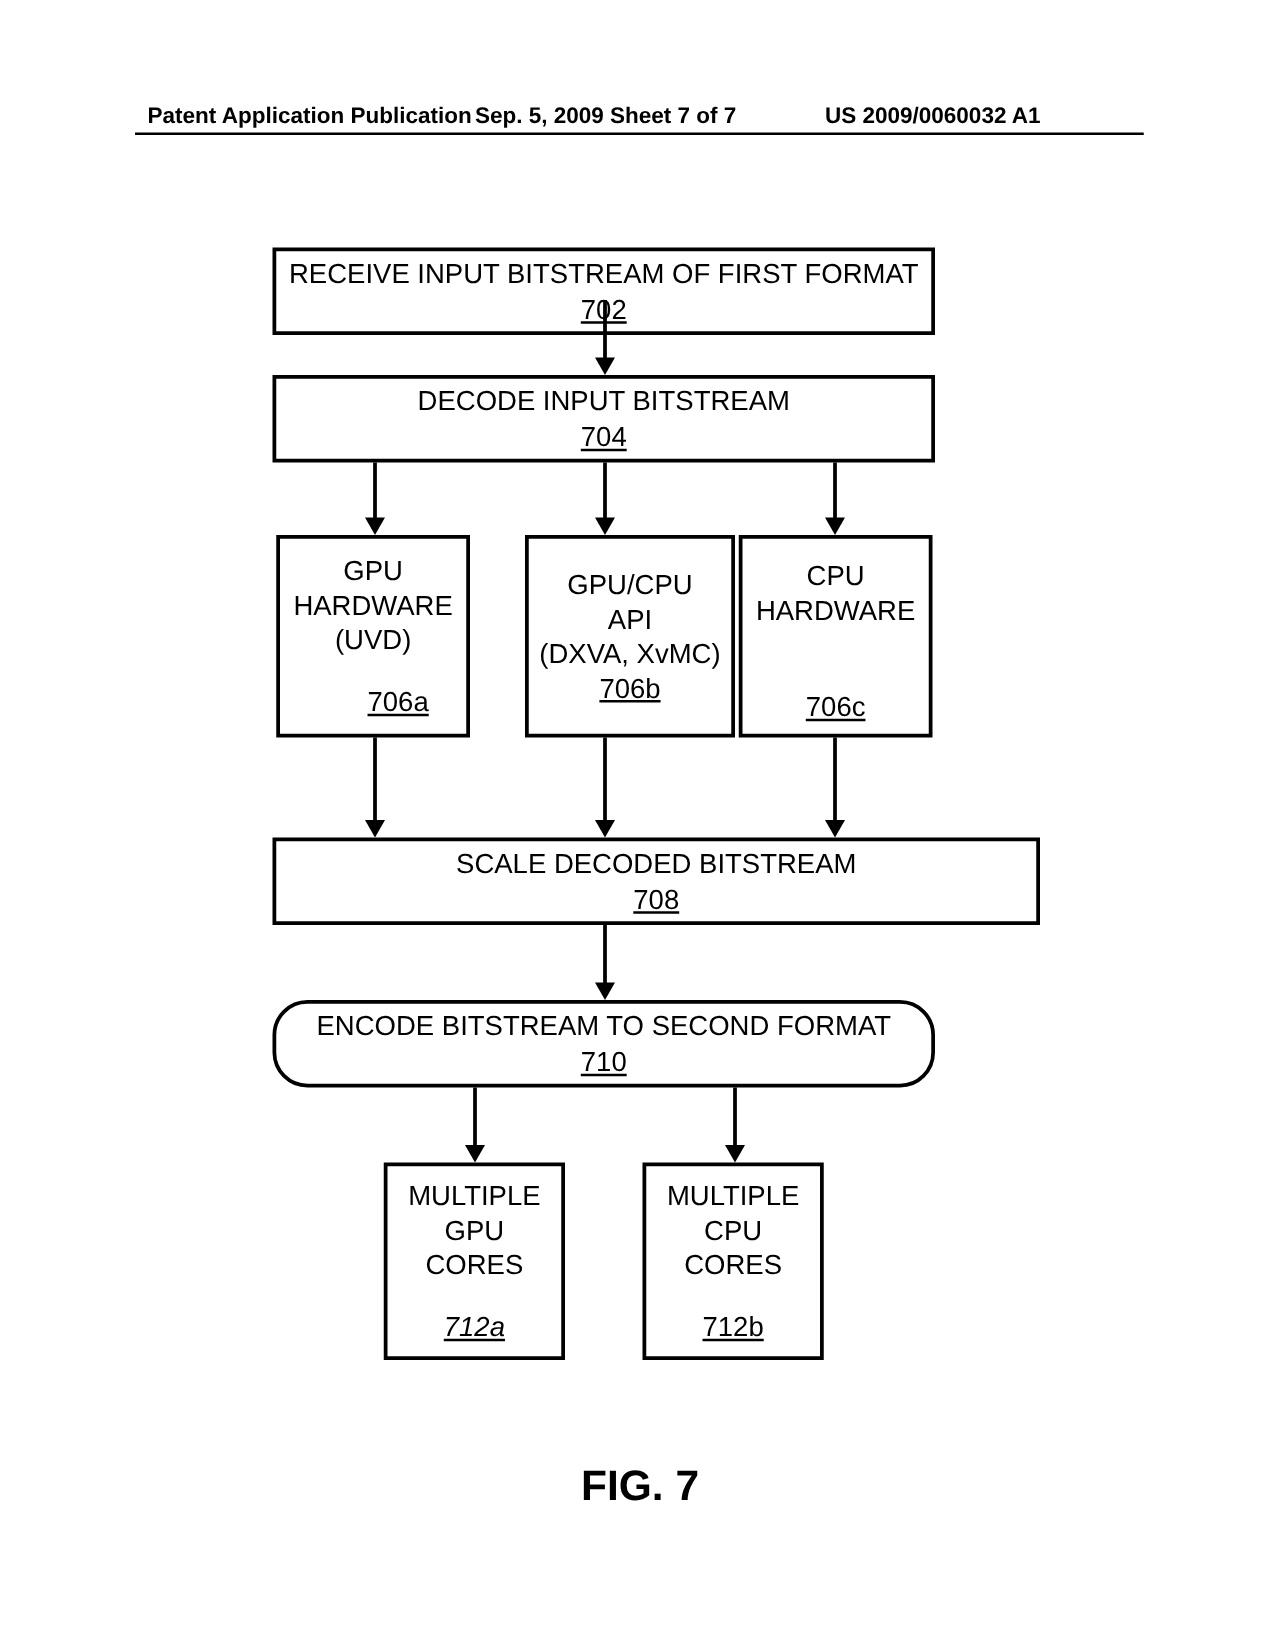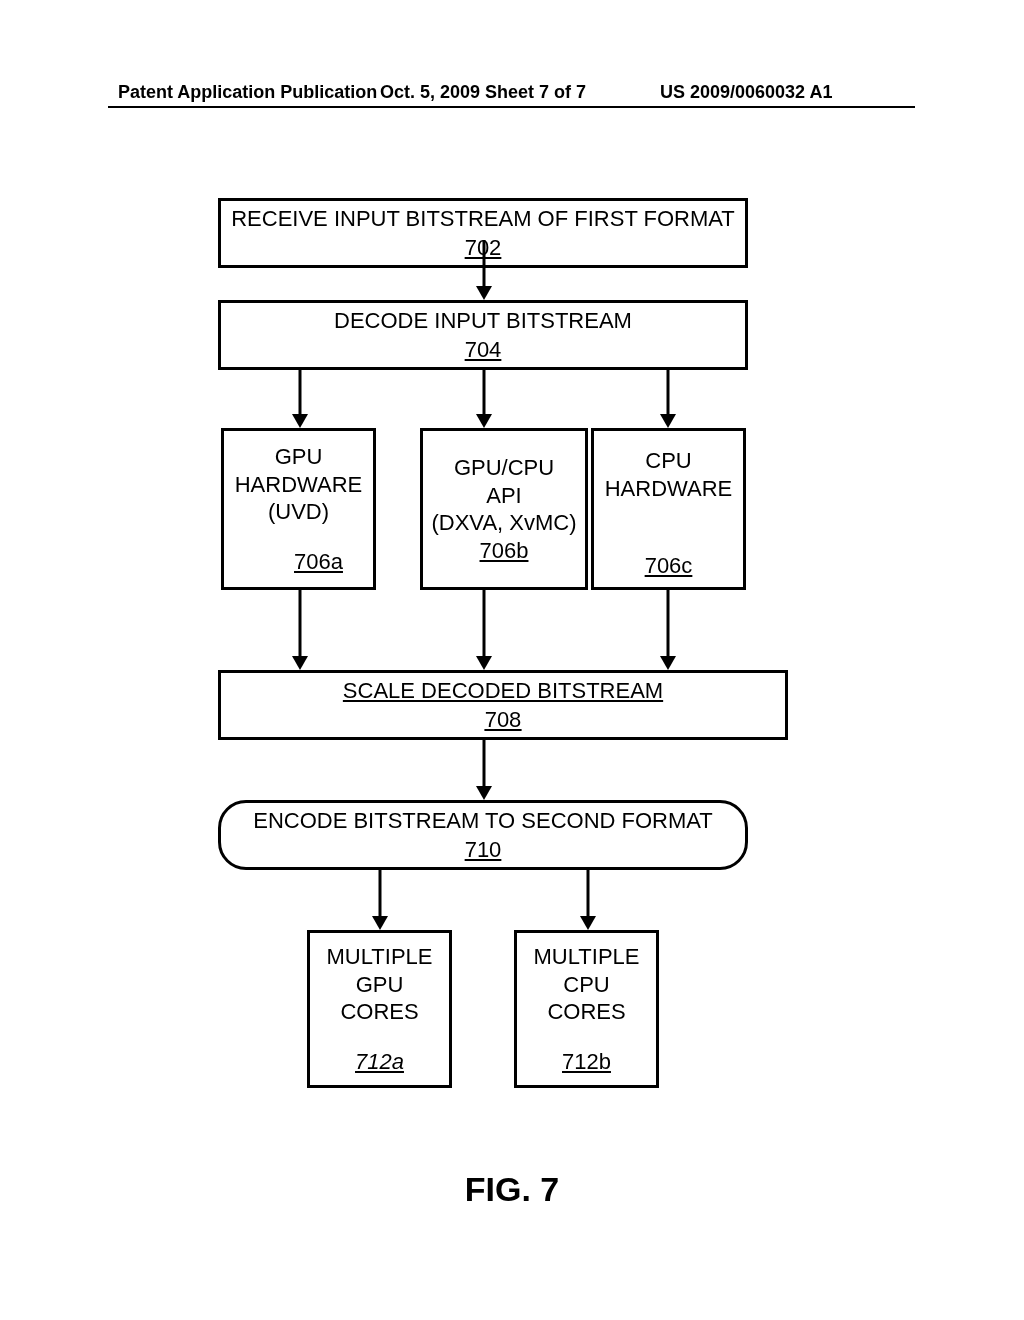--- a/index.html
+++ b/index.html
@@ -74,21 +74,21 @@
     left: 0;
     width: 1024px;
     text-align: center;
   }
 </style>
 </head>
 <body>
 
 <div class="header">
   <span class="left">Patent Application Publication</span>
-  <span class="center">Oct. 5, 2009  Sheet 7 of 7</span>
+  <span class="center">Sep. 5, 2009  Sheet 7 of 7</span>
   <span class="right">US 2009/0060032 A1</span>
 </div>
 <div class="header-line"></div>
 
 <div class="box wide-box" style="left:218px; top:170px; width:530px; height:70px;margin-top:28px;">
   <div class="line1">RECEIVE INPUT BITSTREAM OF FIRST FORMAT</div>
   <div class="ref-inline">702</div>
 </div>
 
 <svg class="arrow" style="left:481px; top:240px; width:6px; height:60px;">
@@ -140,21 +140,21 @@
 </svg>
 <svg class="arrow" style="left:481px; top:590px; width:6px; height:80px;">
   <line x1="3" y1="0" x2="3" y2="68" stroke="#000" stroke-width="3"></line>
   <polygon points="3,80 -5,66 11,66" fill="#000"></polygon>
 </svg>
 <svg class="arrow" style="left:665px; top:590px; width:6px; height:80px;">
   <line x1="3" y1="0" x2="3" y2="68" stroke="#000" stroke-width="3"></line>
   <polygon points="3,80 -5,66 11,66" fill="#000"></polygon>
 </svg>
 
-<div class="box wide-box" style="left:218px; top:670px; width:570px; height:70px;text-decoration:underline;">
+<div class="box wide-box" style="left:218px; top:670px; width:614px; height:70px;">
   <div class="line1">SCALE DECODED BITSTREAM</div>
   <div class="ref-inline">708</div>
 </div>
 
 <svg class="arrow" style="left:481px; top:740px; width:6px; height:60px;">
   <line x1="3" y1="0" x2="3" y2="48" stroke="#000" stroke-width="3"></line>
   <polygon points="3,60 -5,46 11,46" fill="#000"></polygon>
 </svg>
 
 <div class="box wide-box" style="left:218px; top:800px; width:530px; height:70px;border-radius:28px;">

